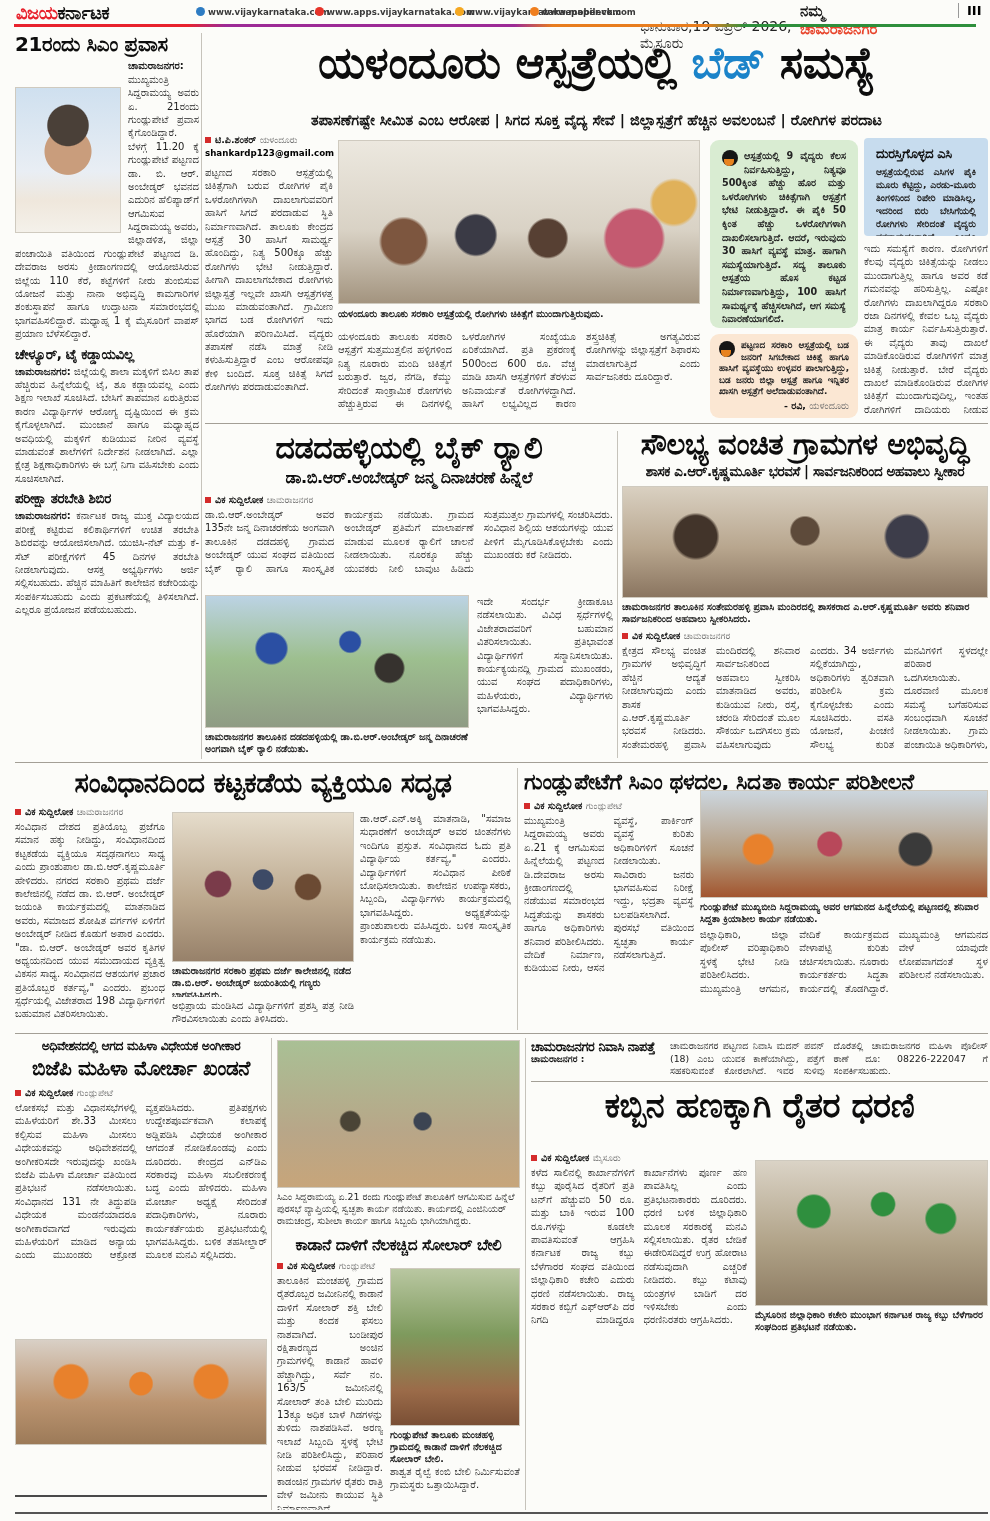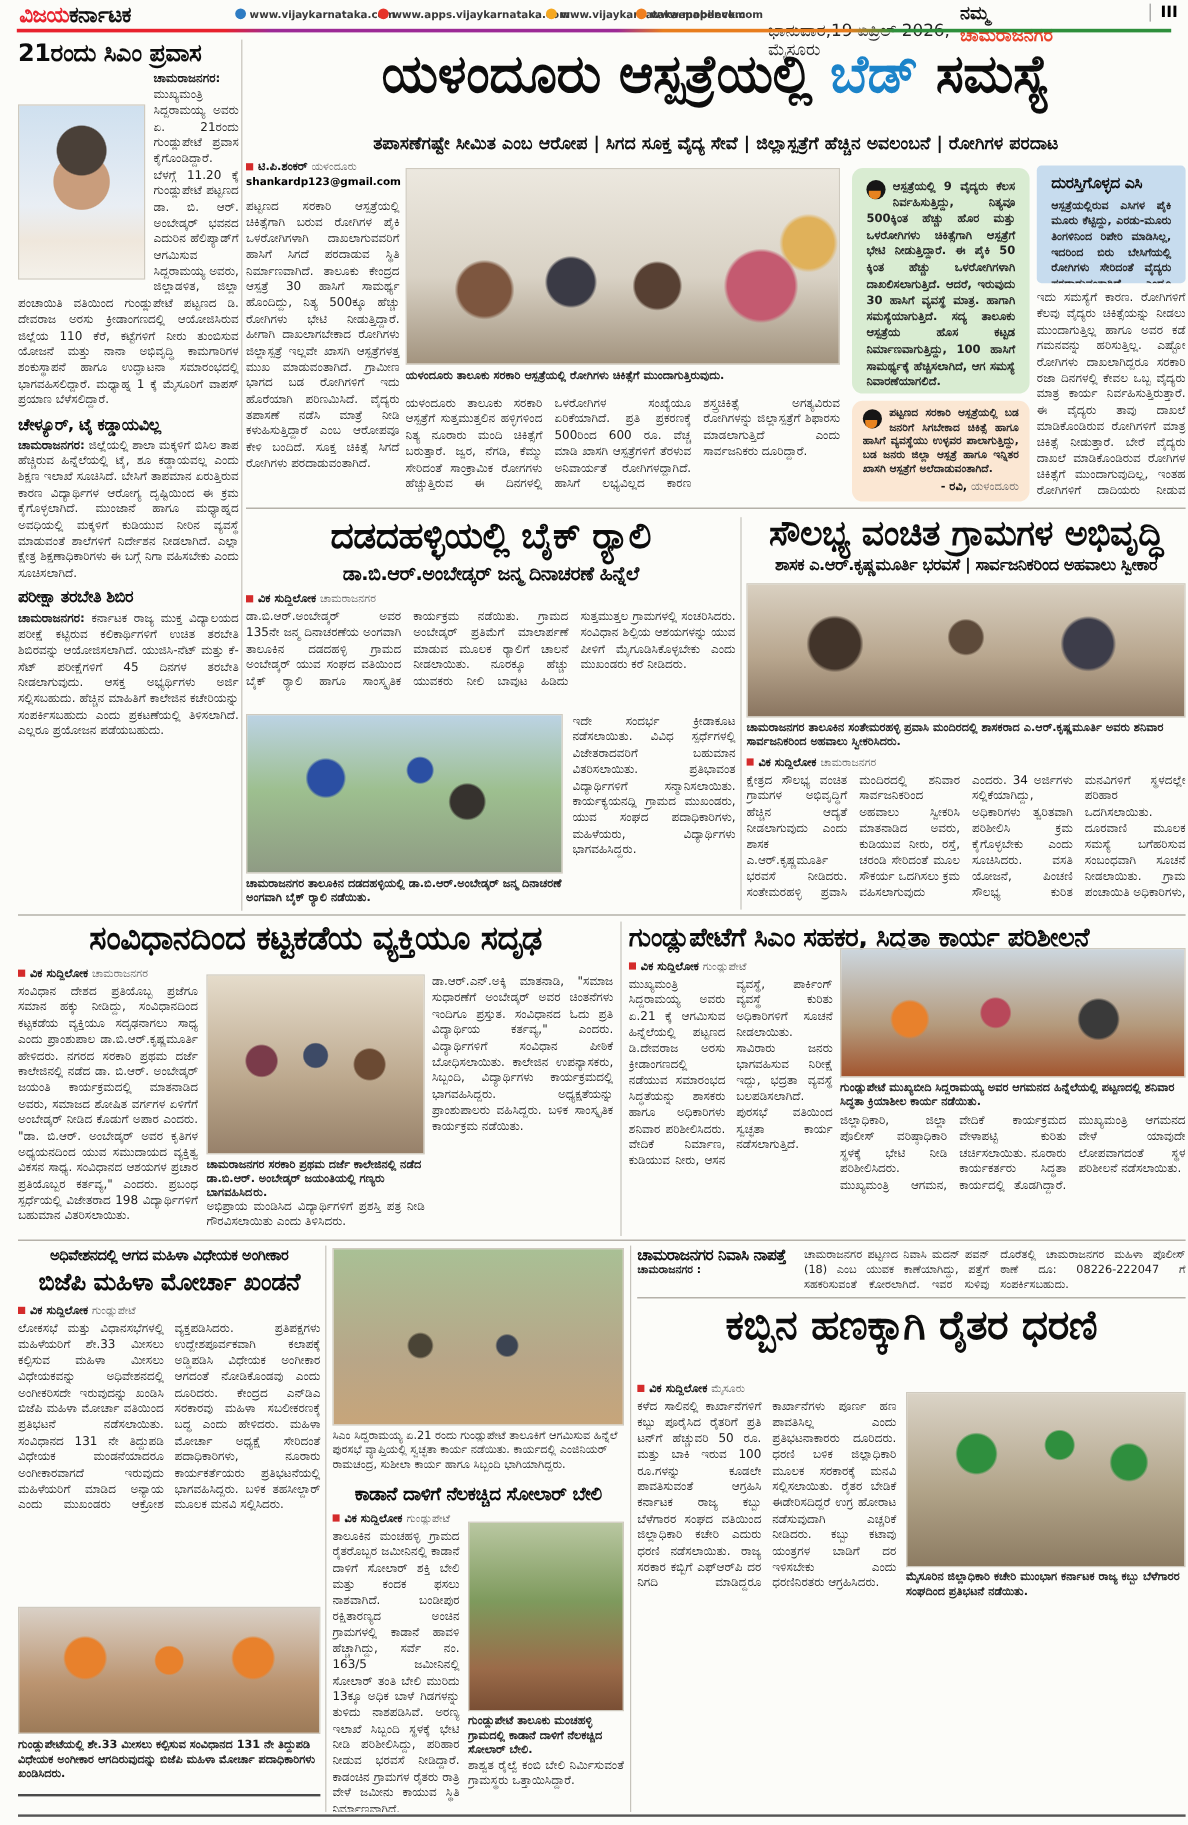--- a/index.html
+++ b/index.html
@@ -184,35 +184,34 @@
   <div class="abs ctr hl" style="left:15px;top:768px;width:496px;height:34px;font-size:27px">ಸಂವಿಧಾನದಿಂದ ಕಟ್ಟಕಡೆಯ ವ್ಯಕ್ತಿಯೂ ಸದೃಢ</div>
   <div class="abs byline" style="left:15px;top:806px;width:220px"><span class="sq"></span><span>ವಿಕ ಸುದ್ದಿಲೋಕ</span> <span class="place">ಚಾಮರಾಜನಗರ</span></div>
   <div class="abs body-txt" style="left:15px;top:820px;width:150px;height:210px">ಸಂವಿಧಾನ ದೇಶದ ಪ್ರತಿಯೊಬ್ಬ ಪ್ರಜೆಗೂ ಸಮಾನ ಹಕ್ಕು ನೀಡಿದ್ದು, ಸಂವಿಧಾನದಿಂದ ಕಟ್ಟಕಡೆಯ ವ್ಯಕ್ತಿಯೂ ಸದೃಢನಾಗಲು ಸಾಧ್ಯ ಎಂದು ಪ್ರಾಂಶುಪಾಲ ಡಾ.ಬಿ.ಆರ್.ಕೃಷ್ಣಮೂರ್ತಿ ಹೇಳಿದರು. ನಗರದ ಸರಕಾರಿ ಪ್ರಥಮ ದರ್ಜೆ ಕಾಲೇಜಿನಲ್ಲಿ ನಡೆದ ಡಾ. ಬಿ.ಆರ್. ಅಂಬೇಡ್ಕರ್ ಜಯಂತಿ ಕಾರ್ಯಕ್ರಮದಲ್ಲಿ ಮಾತನಾಡಿದ ಅವರು, ಸಮಾಜದ ಶೋಷಿತ ವರ್ಗಗಳ ಏಳಿಗೆಗೆ ಅಂಬೇಡ್ಕರ್ ನೀಡಿದ ಕೊಡುಗೆ ಅಪಾರ ಎಂದರು. "ಡಾ. ಬಿ.ಆರ್. ಅಂಬೇಡ್ಕರ್ ಅವರ ಕೃತಿಗಳ ಅಧ್ಯಯನದಿಂದ ಯುವ ಸಮುದಾಯದ ವ್ಯಕ್ತಿತ್ವ ವಿಕಸನ ಸಾಧ್ಯ. ಸಂವಿಧಾನದ ಆಶಯಗಳ ಪ್ರಚಾರ ಪ್ರತಿಯೊಬ್ಬರ ಕರ್ತವ್ಯ," ಎಂದರು. ಪ್ರಬಂಧ ಸ್ಪರ್ಧೆಯಲ್ಲಿ ವಿಜೇತರಾದ 198 ವಿದ್ಯಾರ್ಥಿಗಳಿಗೆ ಬಹುಮಾನ ವಿತರಿಸಲಾಯಿತು.</div>
   <div class="abs photo ph-event" style="left:172px;top:812px;width:182px;height:150px"></div>
   <div class="abs caption" style="left:172px;top:965px;width:182px;height:32px">ಚಾಮರಾಜನಗರ ಸರಕಾರಿ ಪ್ರಥಮ ದರ್ಜೆ ಕಾಲೇಜಿನಲ್ಲಿ ನಡೆದ ಡಾ.ಬಿ.ಆರ್. ಅಂಬೇಡ್ಕರ್ ಜಯಂತಿಯಲ್ಲಿ ಗಣ್ಯರು ಭಾಗವಹಿಸಿದ್ದರು.</div>
   <div class="abs body-txt" style="left:172px;top:999px;width:182px;height:30px">ಅಭಿಪ್ರಾಯ ಮಂಡಿಸಿದ ವಿದ್ಯಾರ್ಥಿಗಳಿಗೆ ಪ್ರಶಸ್ತಿ ಪತ್ರ ನೀಡಿ ಗೌರವಿಸಲಾಯಿತು ಎಂದು ತಿಳಿಸಿದರು.</div>
   <div class="abs body-txt" style="left:360px;top:812px;width:151px;height:218px">ಡಾ.ಆರ್.ಎನ್.ಅಕ್ಕಿ ಮಾತನಾಡಿ, "ಸಮಾಜ ಸುಧಾರಣೆಗೆ ಅಂಬೇಡ್ಕರ್ ಅವರ ಚಿಂತನೆಗಳು ಇಂದಿಗೂ ಪ್ರಸ್ತುತ. ಸಂವಿಧಾನದ ಓದು ಪ್ರತಿ ವಿದ್ಯಾರ್ಥಿಯ ಕರ್ತವ್ಯ," ಎಂದರು. ವಿದ್ಯಾರ್ಥಿಗಳಿಗೆ ಸಂವಿಧಾನ ಪೀಠಿಕೆ ಬೋಧಿಸಲಾಯಿತು. ಕಾಲೇಜಿನ ಉಪನ್ಯಾಸಕರು, ಸಿಬ್ಬಂದಿ, ವಿದ್ಯಾರ್ಥಿಗಳು ಕಾರ್ಯಕ್ರಮದಲ್ಲಿ ಭಾಗವಹಿಸಿದ್ದರು. ಅಧ್ಯಕ್ಷತೆಯನ್ನು ಪ್ರಾಂಶುಪಾಲರು ವಹಿಸಿದ್ದರು. ಬಳಿಕ ಸಾಂಸ್ಕೃತಿಕ ಕಾರ್ಯಕ್ರಮ ನಡೆಯಿತು.</div>
 
   <div class="vr" style="left:517px;top:768px;height:262px"></div>
 
-  <div class="abs hl" style="left:524px;top:770px;width:464px;height:26px;font-size:21.5px">ಗುಂಡ್ಲುಪೇಟೆಗೆ ಸಿಎಂ ಸಹಕರ, ಸಿದ್ಧತಾ ಕಾರ್ಯ ಪರಿಶೀಲನೆ</div>
+  <div class="abs hl" style="left:524px;top:770px;width:464px;height:26px;font-size:21.5px">ಗುಂಡ್ಲುಪೇಟೆಗೆ ಸಿಎಂ ಥಳದಲ, ಸಿದ್ಧತಾ ಕಾರ್ಯ ಪರಿಶೀಲನೆ</div>
   <div class="abs byline" style="left:524px;top:800px;width:220px"><span class="sq"></span><span>ವಿಕ ಸುದ್ದಿಲೋಕ</span> <span class="place">ಗುಂಡ್ಲುಪೇಟೆ</span></div>
   <div class="abs body-txt cols2" style="left:524px;top:814px;width:170px;height:216px">ಮುಖ್ಯಮಂತ್ರಿ ಸಿದ್ದರಾಮಯ್ಯ ಅವರು ಏ.21 ಕ್ಕೆ ಆಗಮಿಸುವ ಹಿನ್ನೆಲೆಯಲ್ಲಿ ಪಟ್ಟಣದ ಡಿ.ದೇವರಾಜ ಅರಸು ಕ್ರೀಡಾಂಗಣದಲ್ಲಿ ನಡೆಯುವ ಸಮಾರಂಭದ ಸಿದ್ಧತೆಯನ್ನು ಶಾಸಕರು ಹಾಗೂ ಅಧಿಕಾರಿಗಳು ಶನಿವಾರ ಪರಿಶೀಲಿಸಿದರು. ವೇದಿಕೆ ನಿರ್ಮಾಣ, ಕುಡಿಯುವ ನೀರು, ಆಸನ ವ್ಯವಸ್ಥೆ, ಪಾರ್ಕಿಂಗ್ ವ್ಯವಸ್ಥೆ ಕುರಿತು ಅಧಿಕಾರಿಗಳಿಗೆ ಸೂಚನೆ ನೀಡಲಾಯಿತು. ಸಾವಿರಾರು ಜನರು ಭಾಗವಹಿಸುವ ನಿರೀಕ್ಷೆ ಇದ್ದು, ಭದ್ರತಾ ವ್ಯವಸ್ಥೆ ಬಲಪಡಿಸಲಾಗಿದೆ. ಪುರಸಭೆ ವತಿಯಿಂದ ಸ್ವಚ್ಛತಾ ಕಾರ್ಯ ನಡೆಸಲಾಗುತ್ತಿದೆ.</div>
   <div class="abs photo ph-street" style="left:700px;top:790px;width:288px;height:108px"></div>
   <div class="abs caption" style="left:700px;top:901px;width:288px;height:24px">ಗುಂಡ್ಲುಪೇಟೆ ಮುಖ್ಯಬೀದಿ ಸಿದ್ದರಾಮಯ್ಯ ಅವರ ಆಗಮನದ ಹಿನ್ನೆಲೆಯಲ್ಲಿ ಪಟ್ಟಣದಲ್ಲಿ ಶನಿವಾರ ಸಿದ್ಧತಾ ಕ್ರಿಯಾಶೀಲ ಕಾರ್ಯ ನಡೆಯಿತು.</div>
   <div class="abs body-txt cols3" style="left:700px;top:928px;width:288px;height:102px">ಜಿಲ್ಲಾಧಿಕಾರಿ, ಜಿಲ್ಲಾ ಪೊಲೀಸ್ ವರಿಷ್ಠಾಧಿಕಾರಿ ಸ್ಥಳಕ್ಕೆ ಭೇಟಿ ನೀಡಿ ಪರಿಶೀಲಿಸಿದರು. ಮುಖ್ಯಮಂತ್ರಿ ಆಗಮನ, ವೇದಿಕೆ ಕಾರ್ಯಕ್ರಮದ ವೇಳಾಪಟ್ಟಿ ಕುರಿತು ಚರ್ಚಿಸಲಾಯಿತು. ನೂರಾರು ಕಾರ್ಯಕರ್ತರು ಸಿದ್ಧತಾ ಕಾರ್ಯದಲ್ಲಿ ತೊಡಗಿದ್ದಾರೆ. ಮುಖ್ಯಮಂತ್ರಿ ಆಗಮನದ ವೇಳೆ ಯಾವುದೇ ಲೋಪವಾಗದಂತೆ ಸ್ಥಳ ಪರಿಶೀಲನೆ ನಡೆಸಲಾಯಿತು.</div>
 
   <div class="hr" style="left:15px;top:1033px;width:973px"></div>
 
   <div class="abs ctr hl" style="left:15px;top:1040px;width:252px;height:16px;font-size:12.3px">ಅಧಿವೇಶನದಲ್ಲಿ ಆಗದ ಮಹಿಳಾ ವಿಧೇಯಕ ಅಂಗೀಕಾರ</div>
   <div class="abs ctr hl" style="left:15px;top:1057px;width:252px;height:26px;font-size:20px">ಬಿಜೆಪಿ ಮಹಿಳಾ ಮೋರ್ಚಾ ಖಂಡನೆ</div>
   <div class="abs byline" style="left:15px;top:1087px;width:220px"><span class="sq"></span><span>ವಿಕ ಸುದ್ದಿಲೋಕ</span> <span class="place">ಗುಂಡ್ಲುಪೇಟೆ</span></div>
   <div class="abs body-txt cols2" style="left:15px;top:1101px;width:252px;height:234px">ಲೋಕಸಭೆ ಮತ್ತು ವಿಧಾನಸಭೆಗಳಲ್ಲಿ ಮಹಿಳೆಯರಿಗೆ ಶೇ.33 ಮೀಸಲು ಕಲ್ಪಿಸುವ ಮಹಿಳಾ ಮೀಸಲು ವಿಧೇಯಕವನ್ನು ಅಧಿವೇಶನದಲ್ಲಿ ಅಂಗೀಕರಿಸದೇ ಇರುವುದನ್ನು ಖಂಡಿಸಿ ಬಿಜೆಪಿ ಮಹಿಳಾ ಮೋರ್ಚಾ ವತಿಯಿಂದ ಪ್ರತಿಭಟನೆ ನಡೆಸಲಾಯಿತು. ಸಂವಿಧಾನದ 131 ನೇ ತಿದ್ದುಪಡಿ ವಿಧೇಯಕ ಮಂಡನೆಯಾದರೂ ಅಂಗೀಕಾರವಾಗದೆ ಇರುವುದು ಮಹಿಳೆಯರಿಗೆ ಮಾಡಿದ ಅನ್ಯಾಯ ಎಂದು ಮುಖಂಡರು ಆಕ್ರೋಶ ವ್ಯಕ್ತಪಡಿಸಿದರು. ಪ್ರತಿಪಕ್ಷಗಳು ಉದ್ದೇಶಪೂರ್ವಕವಾಗಿ ಕಲಾಪಕ್ಕೆ ಅಡ್ಡಿಪಡಿಸಿ ವಿಧೇಯಕ ಅಂಗೀಕಾರ ಆಗದಂತೆ ನೋಡಿಕೊಂಡವು ಎಂದು ದೂರಿದರು. ಕೇಂದ್ರದ ಎನ್‌ಡಿಎ ಸರಕಾರವು ಮಹಿಳಾ ಸಬಲೀಕರಣಕ್ಕೆ ಬದ್ಧ ಎಂದು ಹೇಳಿದರು. ಮಹಿಳಾ ಮೋರ್ಚಾ ಅಧ್ಯಕ್ಷೆ ಸೇರಿದಂತೆ ಪದಾಧಿಕಾರಿಗಳು, ನೂರಾರು ಕಾರ್ಯಕರ್ತೆಯರು ಪ್ರತಿಭಟನೆಯಲ್ಲಿ ಭಾಗವಹಿಸಿದ್ದರು. ಬಳಿಕ ತಹಸೀಲ್ದಾರ್ ಮೂಲಕ ಮನವಿ ಸಲ್ಲಿಸಿದರು.</div>
   <div class="abs photo ph-women" style="left:15px;top:1339px;width:252px;height:106px"></div>
-  <div class="abs caption" style="left:15px;top:1449px;width:252px;height:44px">ಗುಂಡ್ಲುಪೇಟೆಯಲ್ಲಿ ಶೇ.33 ಮೀಸಲು ಕಲ್ಪಿಸುವ ಸಂವಿಧಾನದ 131 ನೇ ತಿದ್ದುಪಡಿ ವಿಧೇಯಕ ಅಂಗೀಕಾರ ಆಗದಿರುವುದನ್ನು ಬಿಜೆಪಿ ಮಹಿಳಾ ಮೋರ್ಚಾ ಪದಾಧಿಕಾರಿಗಳು ಖಂಡಿಸಿದರು.</div>
   <div class="abs" style="left:15px;top:1495px;width:252px;height:2px;background:#4a4a4a"></div>
 
   <div class="vr" style="left:271px;top:1038px;height:472px"></div>
 
   <div class="abs photo ph-ground" style="left:277px;top:1040px;width:243px;height:148px"></div>
   <div class="abs caption" style="left:277px;top:1191px;width:243px;height:42px;font-weight:400">ಸಿಎಂ ಸಿದ್ದರಾಮಯ್ಯ ಏ.21 ರಂದು ಗುಂಡ್ಲುಪೇಟೆ ತಾಲೂಕಿಗೆ ಆಗಮಿಸುವ ಹಿನ್ನೆಲೆ ಪುರಸಭೆ ವ್ಯಾಪ್ತಿಯಲ್ಲಿ ಸ್ವಚ್ಛತಾ ಕಾರ್ಯ ನಡೆಯಿತು. ಕಾರ್ಯದಲ್ಲಿ ಎಂಜಿನಿಯರ್ ರಾಮಚಂದ್ರ, ಸುಶೀಲಾ ಕಾರ್ಯ ಹಾಗೂ ಸಿಬ್ಬಂದಿ ಭಾಗಿಯಾಗಿದ್ದರು.</div>
   <div class="abs ctr hl" style="left:277px;top:1237px;width:243px;height:20px;font-size:15.3px">ಕಾಡಾನೆ ದಾಳಿಗೆ ನೆಲಕಚ್ಚಿದ ಸೋಲಾರ್ ಬೇಲಿ</div>
   <div class="abs byline" style="left:277px;top:1260px;width:220px"><span class="sq"></span><span>ವಿಕ ಸುದ್ದಿಲೋಕ</span> <span class="place">ಗುಂಡ್ಲುಪೇಟೆ</span></div>
   <div class="abs body-txt" style="left:277px;top:1274px;width:106px;height:236px">ತಾಲೂಕಿನ ಮಂಚಹಳ್ಳಿ ಗ್ರಾಮದ ರೈತರೊಬ್ಬರ ಜಮೀನಿನಲ್ಲಿ ಕಾಡಾನೆ ದಾಳಿಗೆ ಸೋಲಾರ್ ಶಕ್ತಿ ಬೇಲಿ ಮತ್ತು ಕಂದಕ ಫಸಲು ನಾಶವಾಗಿದೆ. ಬಂಡೀಪುರ ರಕ್ಷಿತಾರಣ್ಯದ ಅಂಚಿನ ಗ್ರಾಮಗಳಲ್ಲಿ ಕಾಡಾನೆ ಹಾವಳಿ ಹೆಚ್ಚಾಗಿದ್ದು, ಸರ್ವೆ ನಂ. 163/5 ಜಮೀನಿನಲ್ಲಿ ಸೋಲಾರ್ ತಂತಿ ಬೇಲಿ ಮುರಿದು 13ಕ್ಕೂ ಅಧಿಕ ಬಾಳೆ ಗಿಡಗಳನ್ನು ತುಳಿದು ನಾಶಪಡಿಸಿವೆ. ಅರಣ್ಯ ಇಲಾಖೆ ಸಿಬ್ಬಂದಿ ಸ್ಥಳಕ್ಕೆ ಭೇಟಿ ನೀಡಿ ಪರಿಶೀಲಿಸಿದ್ದು, ಪರಿಹಾರ ನೀಡುವ ಭರವಸೆ ನೀಡಿದ್ದಾರೆ. ಕಾಡಂಚಿನ ಗ್ರಾಮಗಳ ರೈತರು ರಾತ್ರಿ ವೇಳೆ ಜಮೀನು ಕಾಯುವ ಸ್ಥಿತಿ ನಿರ್ಮಾಣವಾಗಿದೆ.</div>
   <div class="abs photo ph-field" style="left:390px;top:1268px;width:130px;height:158px"></div>

